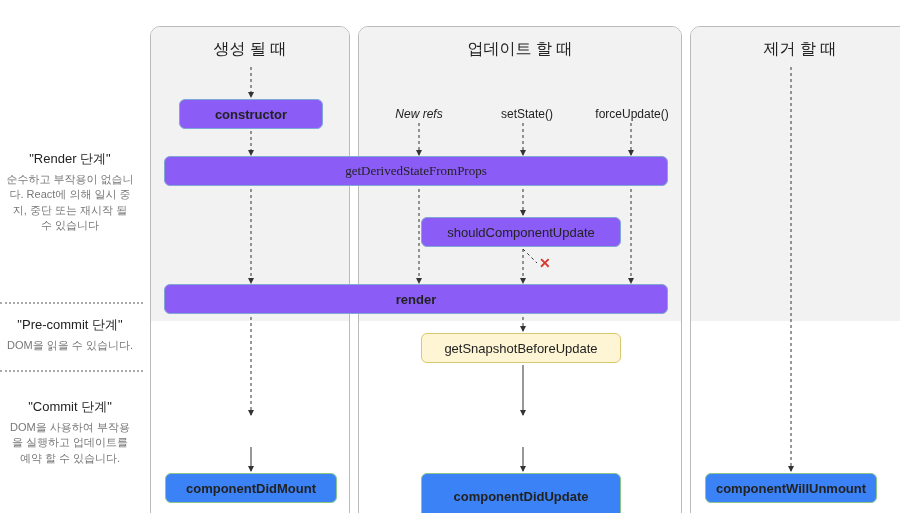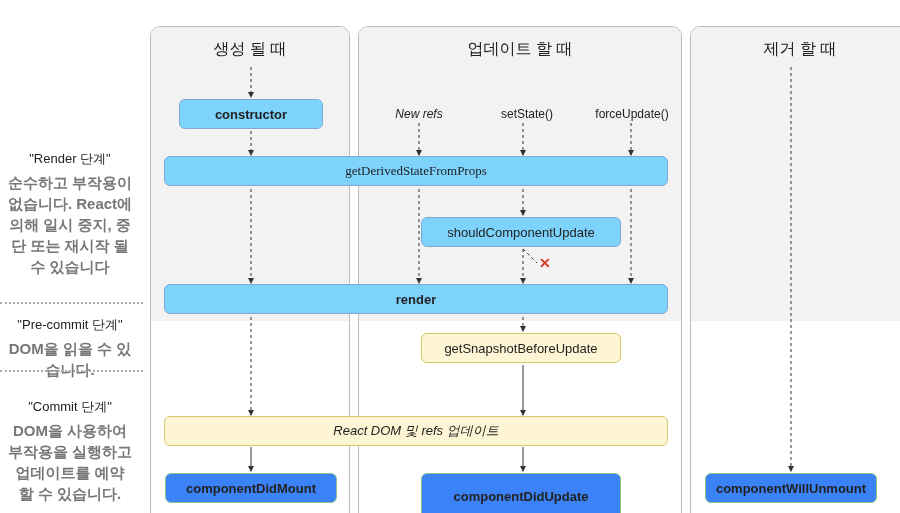--- a/index.html
+++ b/index.html
@@ -28,24 +28,23 @@
     width: 140px;
     text-align: center;
     padding: 0 6px;
   }
   .phase-title {
     font-weight: 400;
     font-size: 13px;
     margin-bottom: 4px;
   }
   .phase-desc {
-    font-size: 15px;
+    font-size: 11px;
     color: #777;
     line-height: 1.4;
-    font-weight: bold;
   }
   .hr-dotted {
     position: absolute;
     left: 0;
     width: 143px;
     border: none;
     border-top: 2px dotted #aaa;
     margin: 0;
   }
   .columns {
@@ -80,21 +79,21 @@
   .box {
     position: absolute;
     border-radius: 6px;
     text-align: center;
     display: flex;
     align-items: center;
     justify-content: center;
     font-size: 13px;
     padding: 0 6px;
   }
-  .box.blue  { background: #7dd3fc; border: 1px solid #7fa8d4; }
+  .box.blue  { background: #8b5cf6; border: 1px solid #7fa8d4; }
   .box.yellow{ background: #fdf5d4; border: 1px solid #d9c86b; }
   .box.green { background: #3b82f6; border: 1px solid #8bc58a; }
   .bold { font-weight: 700; }
   .italic { font-style: italic; }
   .trigger-label {
     position: absolute;
     font-size: 12px;
     text-align: center;
   }
   .xmark {
@@ -187,21 +186,20 @@
         <line x1="164" y1="290" x2="164" y2="304" stroke="#333" stroke-dasharray="3,3" marker-end="url(#ah)"></line>
 
         <line x1="164" y1="338" x2="164" y2="388" stroke="#333" marker-end="url(#ah)"></line>
 
         <line x1="164" y1="420" x2="164" y2="444" stroke="#333" marker-end="url(#ah)"></line>
       </svg>
     </div>
 
     <div class="box blue" style="left:14px; top:130px; width:504px; height:30px;font-family:Liberation Serif, serif;">getDerivedStateFromProps</div>
     <div class="box blue bold" style="left:14px; top:258px; width:504px; height:30px;">render</div>
-    <div class="box yellow italic" style="left:14px; top:390px; width:504px; height:30px;">React DOM 및 refs 업데이트</div>
 
     <div class="col" style="left:540px; width:220px;padding-left:34px;">
       <div class="col-inner-shade" style="height:294px"></div>
       <div class="col-title">제거 할 때</div>
 
       <div class="box green bold" style="left:14px; top:446px; width:172px; height:30px;">componentWillUnmount</div>
 
       <svg class="arrows" width="200" height="496">
         <line x1="100" y1="40" x2="100" y2="444" stroke="#333" stroke-dasharray="3,3" marker-end="url(#ah)"></line>
       </svg>

